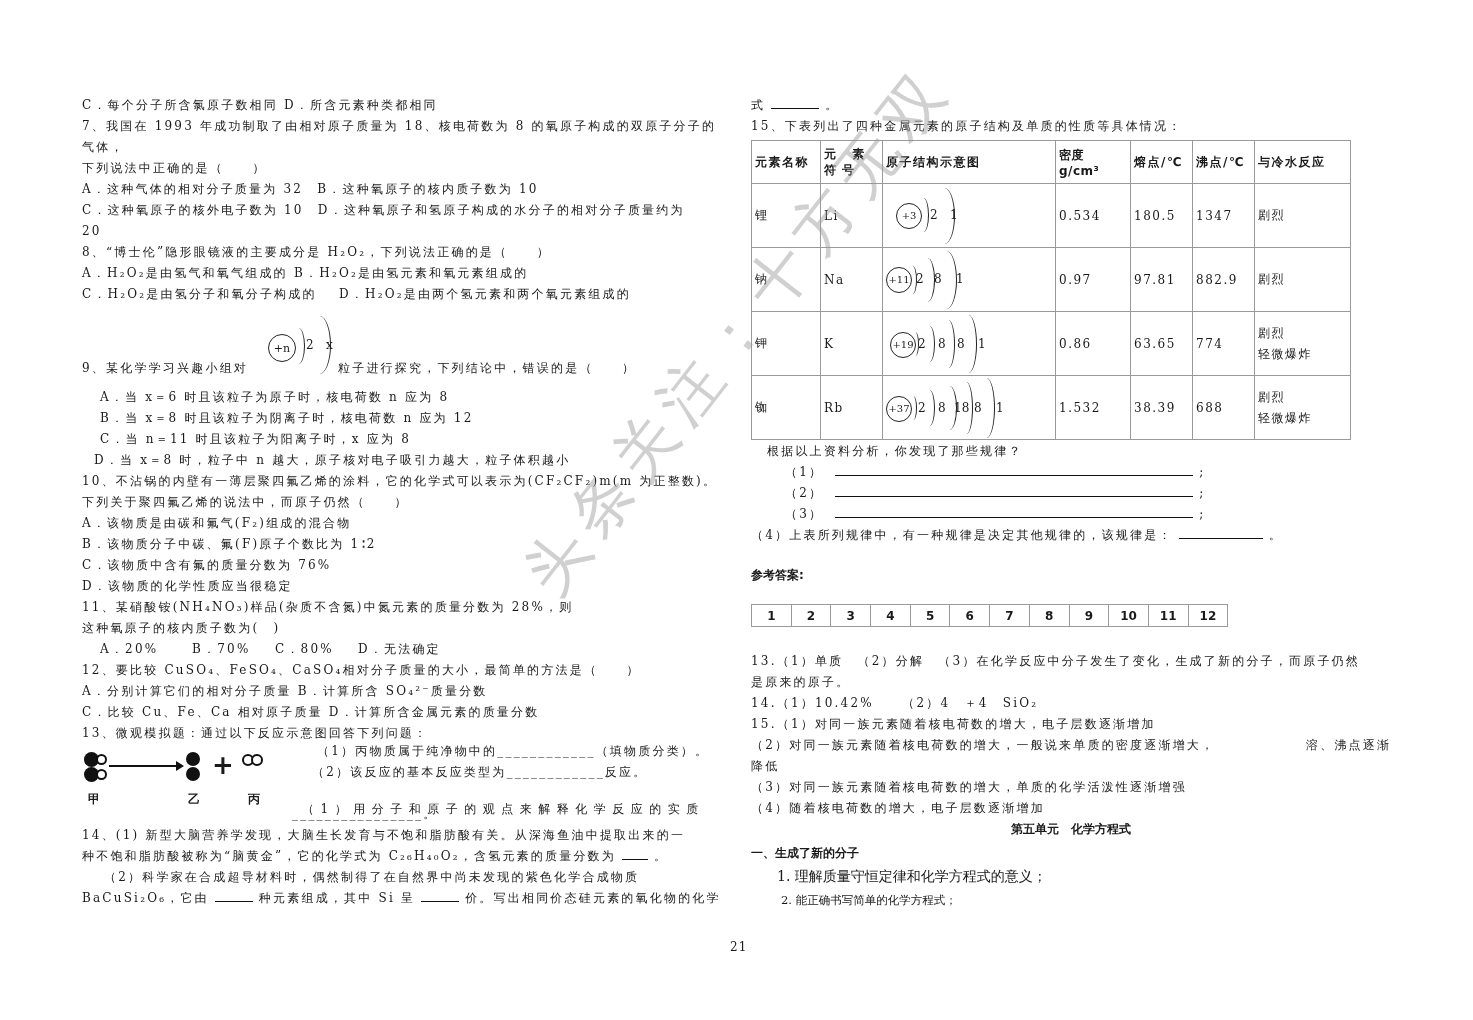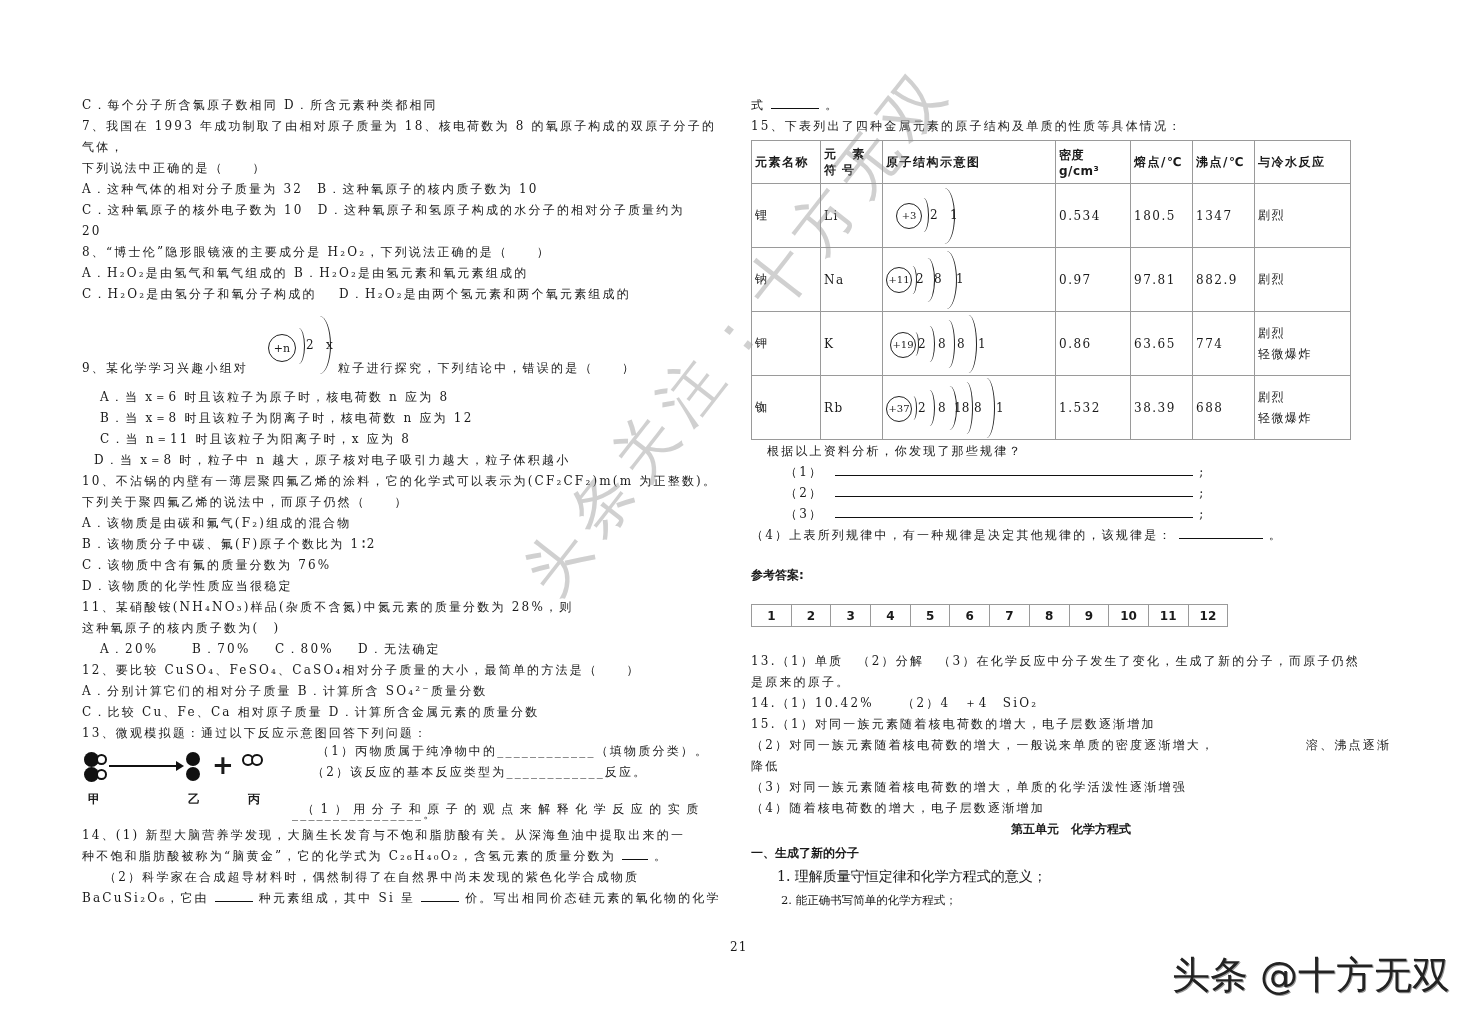--- a/index.html
+++ b/index.html
@@ -292,14 +292,13 @@
     <div class="ln" style="top:703px">（4）随着核电荷数的增大，电子层数逐渐增加</div>
 
     <div class="ln bold-sans" style="top:724px;left:260px;font-size:12px">第五单元　化学方程式</div>
     <div class="ln bold-sans" style="top:748px;font-size:12px">一、生成了新的分子</div>
     <div class="ln" style="top:771px;left:26px;letter-spacing:0;font-size:14px">1. 理解质量守恒定律和化学方程式的意义；</div>
     <div class="ln" style="top:795px;left:30px;letter-spacing:0;font-size:11.5px">2. 能正确书写简单的化学方程式；</div>
   </div>
 
   <div class="pagenum">21</div>
   <div class="watermark">头条关注：十方无双</div>
-  <div class="brand">头条 @十方无双</div>
 </div>
 
 </body></html>

